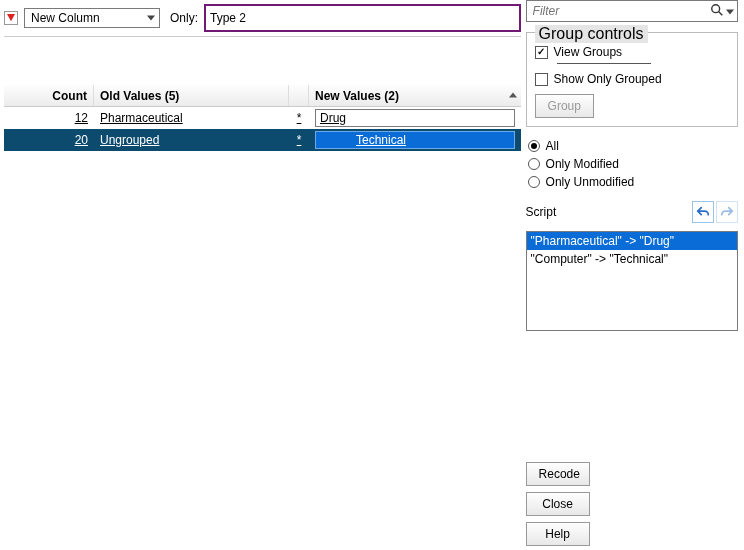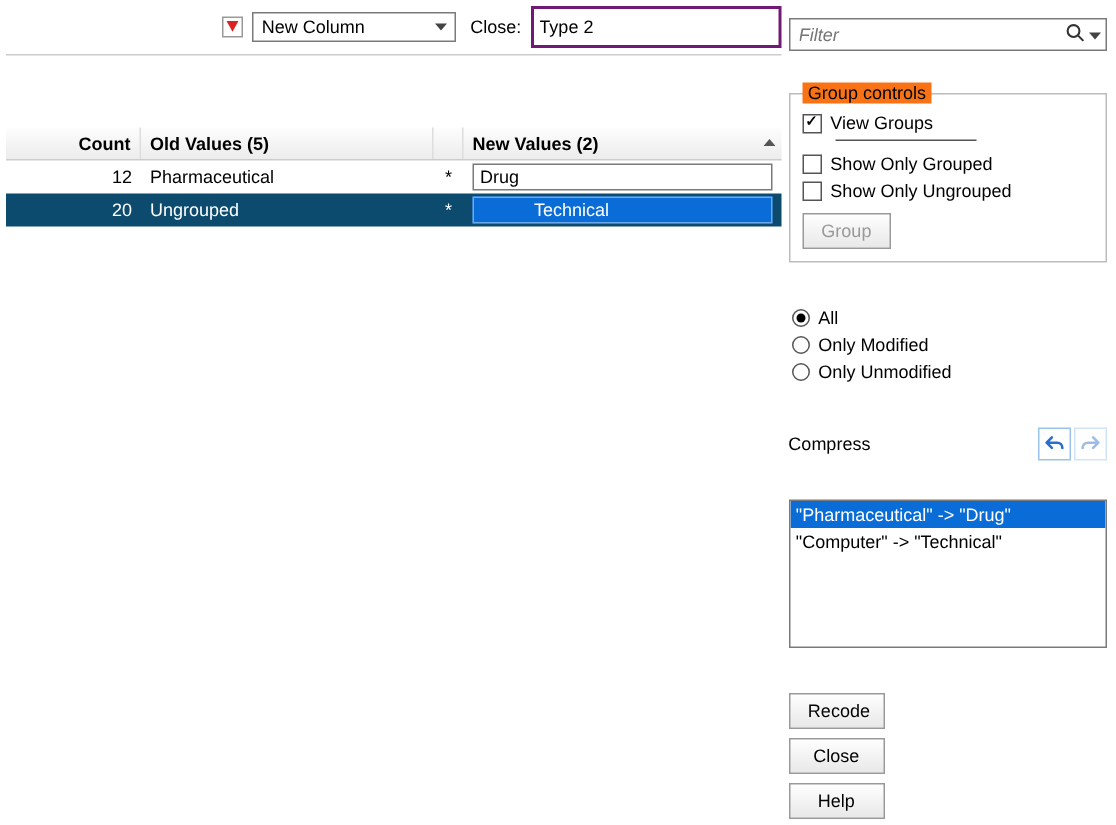--- a/index.html
+++ b/index.html
@@ -16,29 +16,28 @@
   .container {
     display: flex;
     width: 100%;
     height: 100%;
   }
   .left-pane {
     flex: 1 1 auto;
     padding: 4px 4px 4px 4px;
     display: flex;
     flex-direction: column;
-    align-items: flex-end;
   }
   .right-pane {
     width: 220px;
     border-left: 1px solid transparent;
-    padding: 12px 6px 4px 0;
+    padding: 0 6px 4px 0;
     display: flex;
     flex-direction: column;
-    gap: 24px;
+    gap: 6px;
   }
 
   
   .topbar {
     display: flex;
     align-items: center;
     gap: 6px;
     padding-bottom: 4px;
   }
   .red-toggle {
@@ -109,21 +108,21 @@
   .col-star { width: 20px; justify-content: center; font-weight: 400;}
   .col-new { flex: 1; }
   .thead .col-new { justify-content: space-between; padding-right: 4px;}
   .thead .cell { border-right: 1px solid #ddd; }
   .thead .cell:last-child { border-right: none; }
   .trow {
     display: flex;
     height: 22px;
     align-items: stretch;
   }
-  .trow .cell { font-weight: 400; }
+  .trow .cell { font-weight: 400; text-decoration: underline; }
   .trow.selected { background: #0c4a6e; color: #fff; }
   .newval-input {
     width: 100%;
     height: 18px;
     margin: 2px 0;
     border: 1px solid #7a7a7a;
     font: inherit;
     padding: 0 4px;
     background: #fff;
     color: #000;
@@ -165,23 +164,23 @@
   .groupbox {
     border: 1px solid #bbb;
     position: relative;
     padding: 10px 8px 8px 8px;
     margin-top: 4px;
   }
   .groupbox-title {
     position: absolute;
     top: -8px;
     left: 8px;
-    background: #f97316;
+    background: #e5e5e5;
     padding: 0 4px;
-    font-size: 12px;
+    font-size: 16px;
   }
   .chk-row, .radio-row {
     display: flex;
     align-items: center;
     gap: 6px;
     padding: 2px 0;
   }
   .chk {
     width: 13px;
     height: 13px;
@@ -289,21 +288,21 @@
           </svg>
       </div>
       <div class="combo">
         <span class="combo-text">New Column</span>
         <span class="combo-btn">
           <svg width="8" height="6" viewBox="0 0 10 6">
               <polygon points="0,0 10,0 5,6" fill="#444"></polygon>
             </svg>
         </span>
       </div>
-      <span class="name-label">Close:</span>
+      <span class="name-label">Only:</span>
       <input class="name-input" value="Type 2" style="">
     </div>
 
     <div class="table">
       <div class="thead">
         <div class="cell col-count">Count</div>
         <div class="cell col-old">Old Values (5)</div>
         <div class="cell col-star"></div>
         <div class="cell col-new">
           <span>New Values (2)</span>
@@ -357,24 +356,20 @@
       <div class="groupbox-title">Group controls</div>
       <div class="chk-row">
         <span class="chk checked"></span>
         <span>View Groups</span>
       </div>
       <div class="underline"></div>
       <div class="chk-row">
         <span class="chk"></span>
         <span>Show Only Grouped</span>
       </div>
-      <div class="chk-row">
-        <span class="chk"></span>
-        <span>Show Only Ungrouped</span>
-      </div>
       <div style="margin-top:6px">
         <button class="btn disabled">Group</button>
       </div>
     </div>
 
     <div class="radios">
       <div class="radio-row">
         <span class="radio checked"></span>
         <span>All</span>
       </div>
@@ -382,21 +377,21 @@
         <span class="radio"></span>
         <span>Only Modified</span>
       </div>
       <div class="radio-row">
         <span class="radio"></span>
         <span>Only Unmodified</span>
       </div>
     </div>
 
     <div class="changes-header">
-      <span>Compress</span>
+      <span>Script</span>
       <div class="undo-btns">
         <span class="iconbtn">
           <svg width="14" height="14" viewBox="0 0 16 16">
               <path d="M6 3 L2 7 L6 11 M2 7 H10 A4 4 0 0 1 14 11" fill="none" stroke="#2a6fc9" stroke-width="2" stroke-linecap="round" stroke-linejoin="round"></path>
             </svg>
         </span>
         <span class="iconbtn disabled">
           <svg width="14" height="14" viewBox="0 0 16 16">
               <path d="M10 3 L14 7 L10 11 M14 7 H6 A4 4 0 0 0 2 11" fill="none" stroke="#2a6fc9" stroke-width="2" stroke-linecap="round" stroke-linejoin="round"></path>
             </svg>

